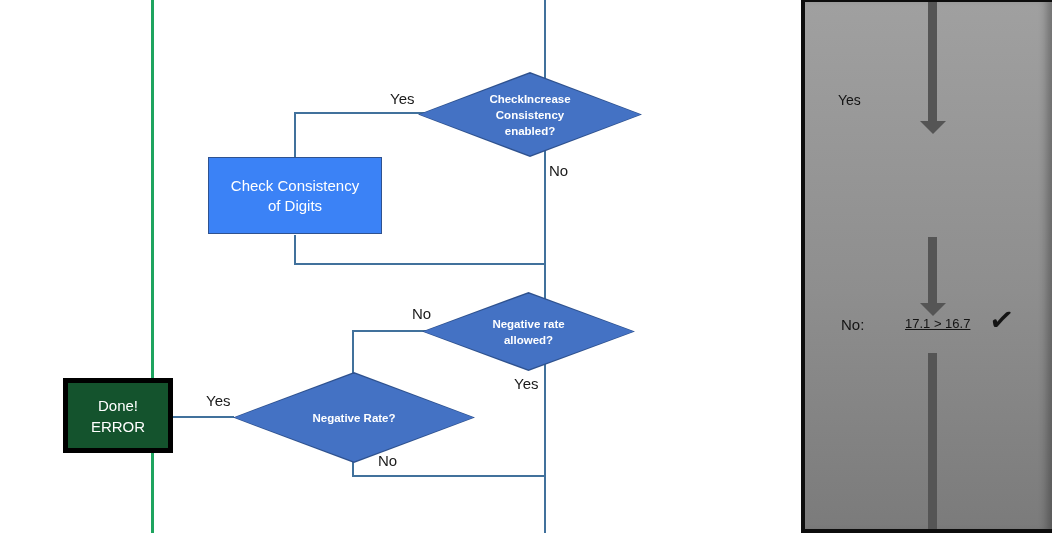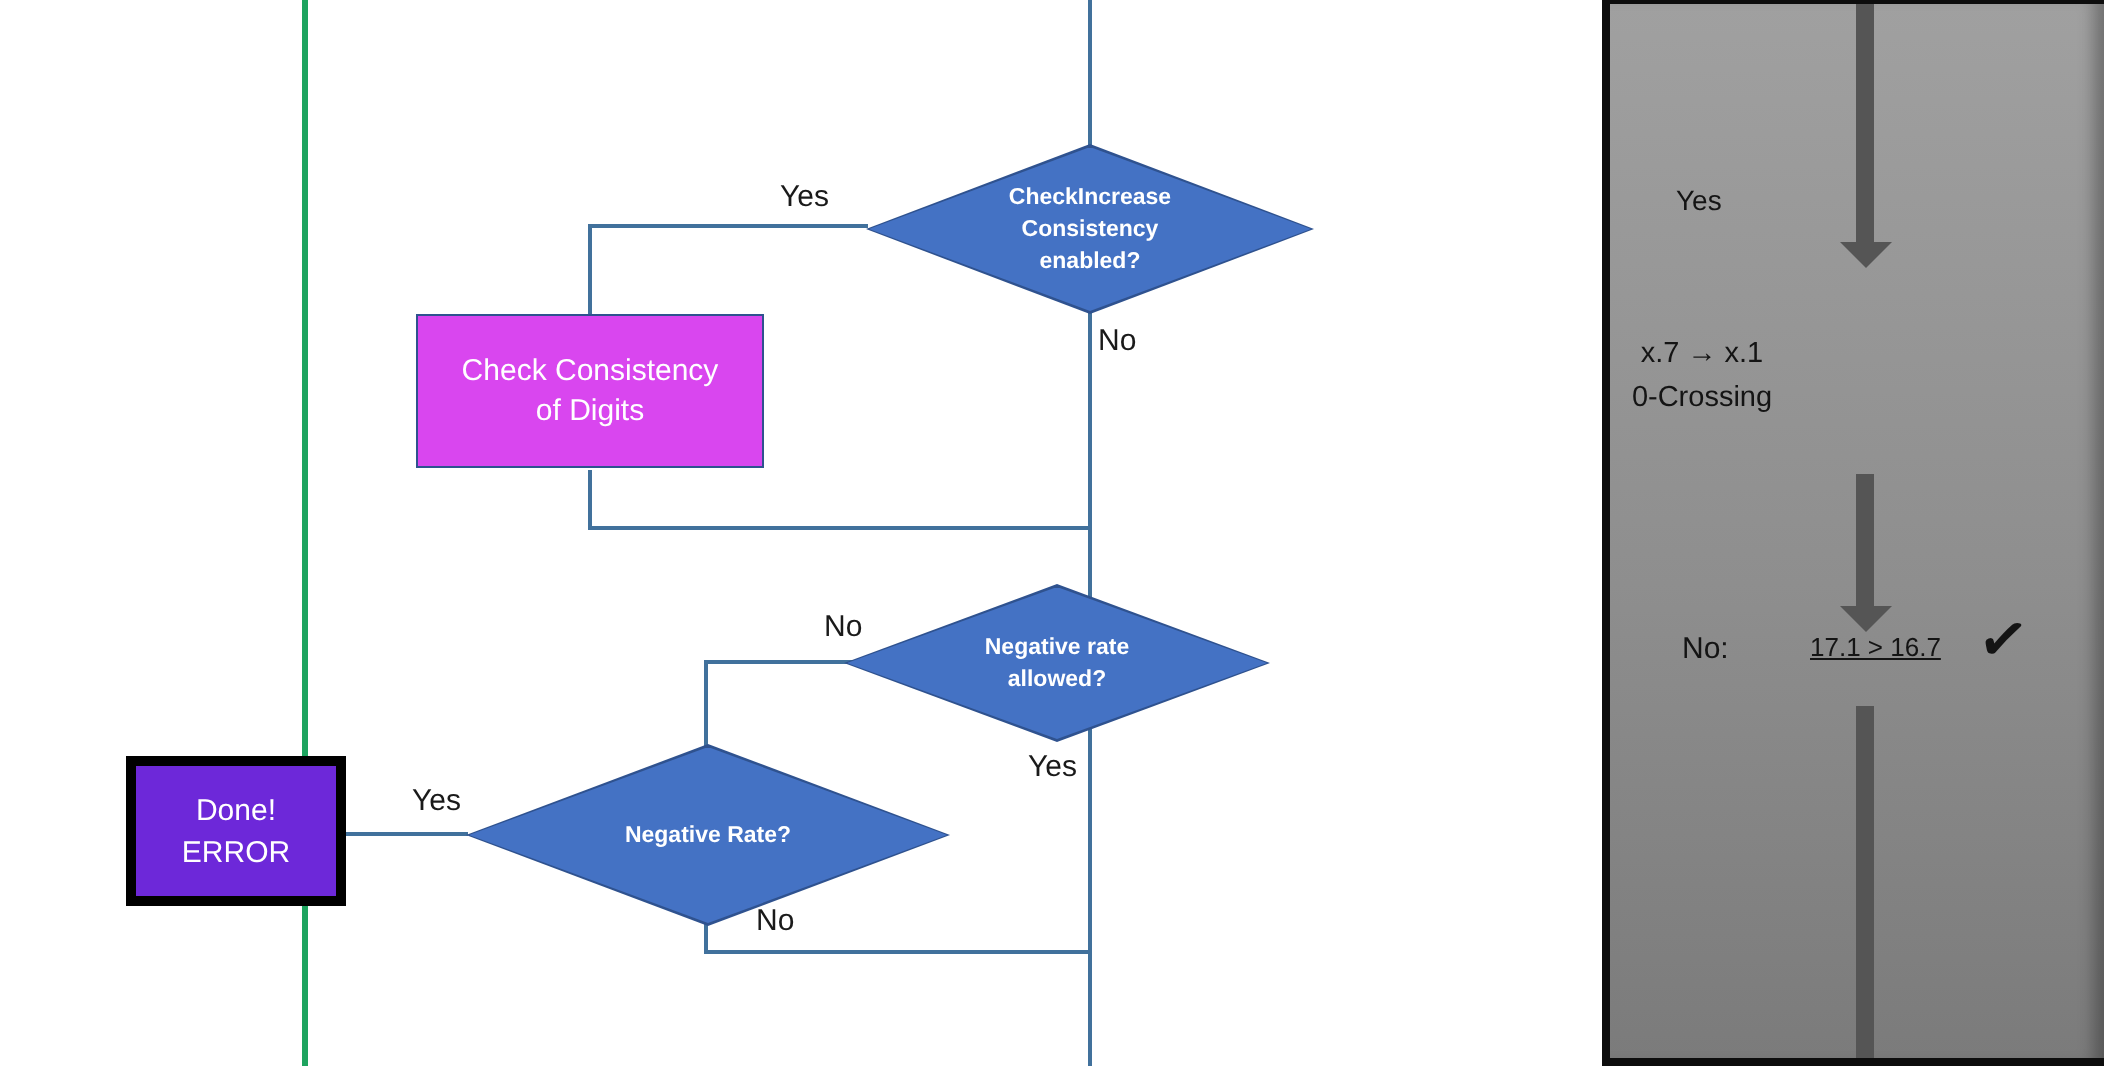--- a/index.html
+++ b/index.html
@@ -17,24 +17,24 @@
   .flabel{position:absolute;color:#1a1a1a;font-size:15px;line-height:18px;z-index:3;}
   
   .diamond{position:absolute;z-index:2;}
   .diamond .outer{position:absolute;inset:0;background:#2F528F;
     clip-path:polygon(50% 0,100% 50%,50% 100%,0 50%);}
   .diamond .inner{position:absolute;inset:1.5px;background:#4472C4;
     clip-path:polygon(50% 0,100% 50%,50% 100%,0 50%);}
   .diamond .txt{position:absolute;inset:0;display:flex;align-items:center;justify-content:center;
     text-align:center;color:#ffffff;font-size:11.5px;font-weight:600;line-height:16px;white-space:pre-line;}
   
-  .process{position:absolute;background:#d946ef;border:1.5px solid #2F528F;z-index:2;
+  .process{position:absolute;background:#3b82f6;border:1.5px solid #2F528F;z-index:2;
     display:flex;align-items:center;justify-content:center;text-align:center;
     color:#ffffff;font-size:15px;line-height:20px;white-space:pre-line;}
-  .terminator{position:absolute;background:#6d28d9;border:5px solid #000000;z-index:2;
+  .terminator{position:absolute;background:#14532d;border:5px solid #000000;z-index:2;
     display:flex;align-items:center;justify-content:center;text-align:center;
     color:#ffffff;font-size:15px;line-height:21px;white-space:pre-line;}
   
   .panel{position:absolute;left:801px;top:0;width:251px;height:533px;box-sizing:border-box;
     background:linear-gradient(180deg,#A0A0A0 0%,#8e8e8e 55%,#7B7B7B 100%);
     border-left:4px solid #0d0d0d;border-top:2px solid #0d0d0d;border-bottom:4px solid #0d0d0d;
     box-shadow:inset -10px 0 8px -5px rgba(0,0,0,0.30);
     z-index:4;}
   .panel .bar{position:absolute;left:123px;width:9px;background:#555555;}
   .panel .head{position:absolute;left:115px;width:0;height:0;
@@ -58,21 +58,21 @@
 <div class="conn" style="left:294px;top:112px;width:140px;height:2px;"></div>
 <div class="conn" style="left:294px;top:112px;width:2px;height:46px;"></div>
 <div class="conn" style="left:294px;top:235px;width:2px;height:30px;"></div>
 <div class="conn" style="left:294px;top:263px;width:252px;height:2px;"></div>
 <div class="conn" style="left:352px;top:330px;width:86px;height:2px;"></div>
 <div class="conn" style="left:352px;top:330px;width:2px;height:44px;"></div>
 <div class="conn" style="left:173px;top:416px;width:61px;height:2px;"></div>
 <div class="conn" style="left:352px;top:462px;width:2px;height:15px;"></div>
 <div class="conn" style="left:352px;top:475px;width:193px;height:2px;"></div>
 
-<div class="diamond" style="left:433px;top:72px;width:224px;height:85px;">
+<div class="diamond" style="left:418px;top:72px;width:224px;height:85px;">
   <div class="outer"></div>
   <div class="inner"></div>
   <div class="txt">CheckIncrease
 Consistency
 enabled?</div>
 </div>
 <div class="flabel" style="left:390px;top:90px;">Yes</div>
 <div class="flabel" style="left:549px;top:162px;">No</div>
 
 <div class="process" style="left:208px;top:157px;width:172px;height:75px;">Check Consistency
@@ -97,24 +97,20 @@
 
 <div class="terminator" style="left:63px;top:378px;width:110px;height:75px;box-sizing:border-box;">Done!
 ERROR</div>
 
 <div class="panel">
   <div class="bar" style="top:0;height:120px;"></div>
   <div class="head" style="top:119px;"></div>
 
   <div class="ptext yes-branch">Yes</div>
 
-  <div class="ptext rule-note">
-    <div>x.7 → x.1</div>
-    <div>0-Crossing</div>
-  </div>
 
   <div class="ptext big-vals">
   </div>
 
   <div class="bar" style="top:235px;height:67px;"></div>
   <div class="head" style="top:301px;"></div>
 
   <div class="ptext result-prefix">No:</div>
   <div class="ptext result-cmp">17.1 &gt; 16.7</div>
   <div class="ptext check">✓</div>

